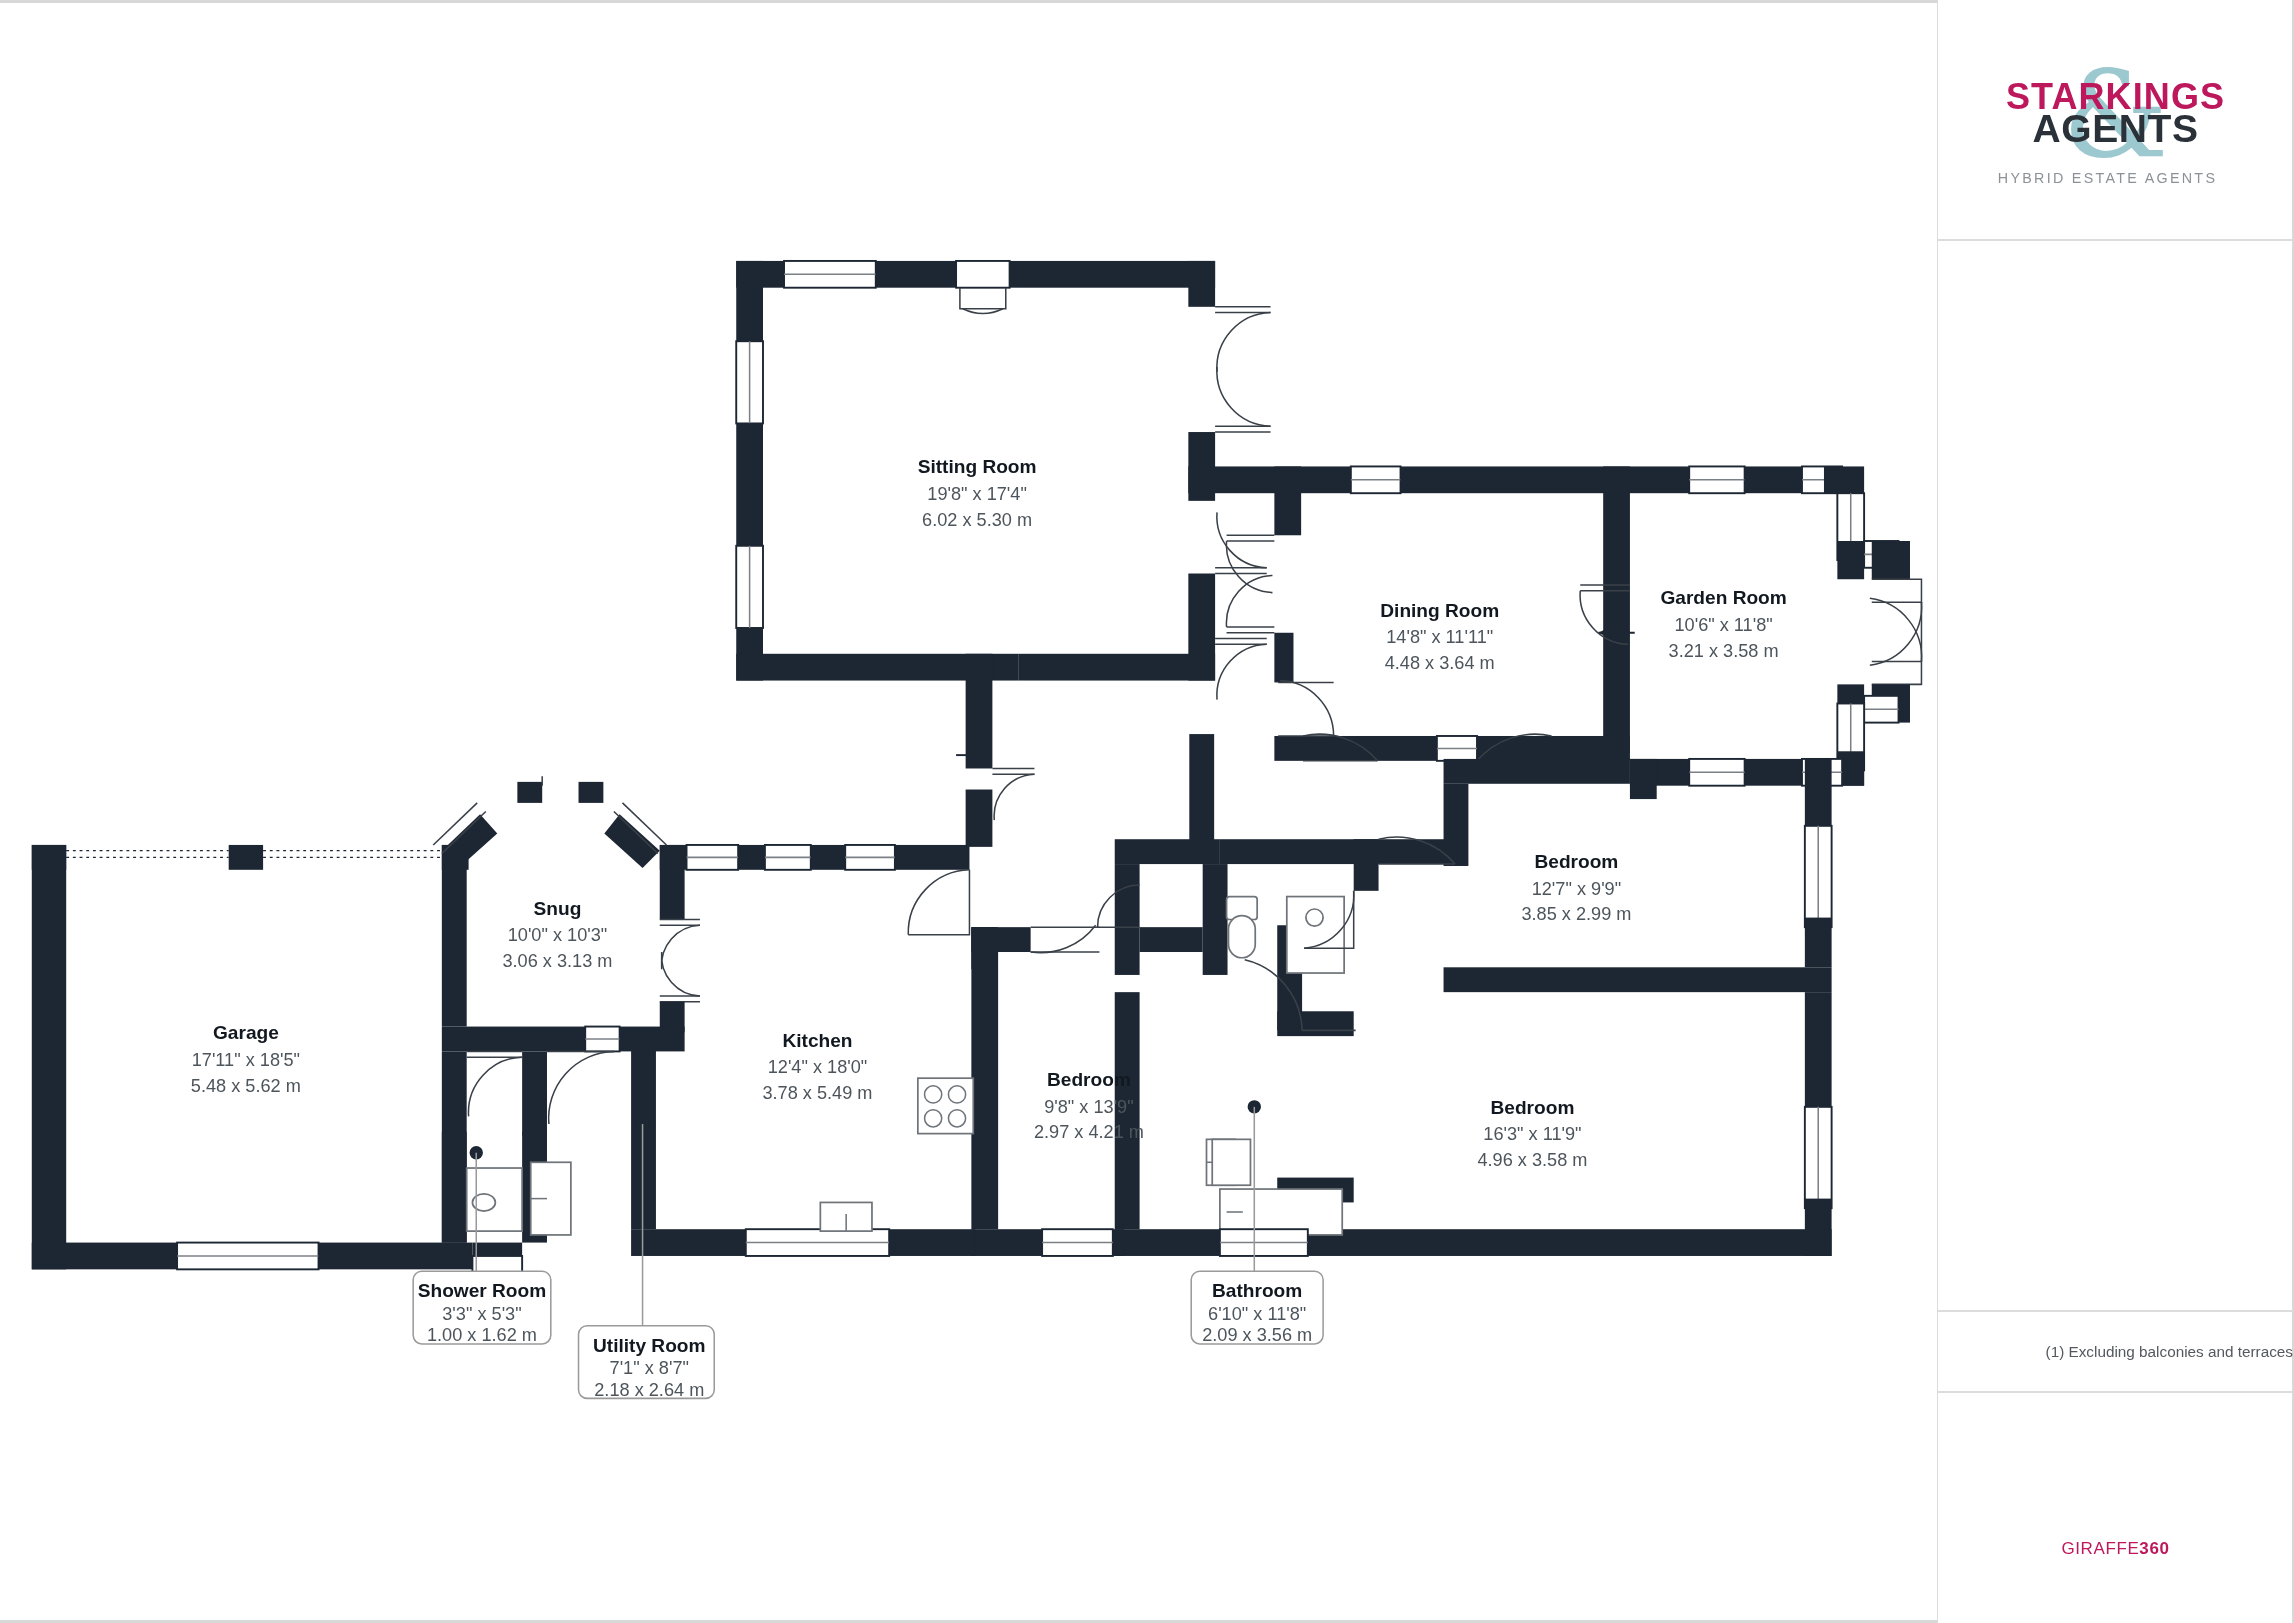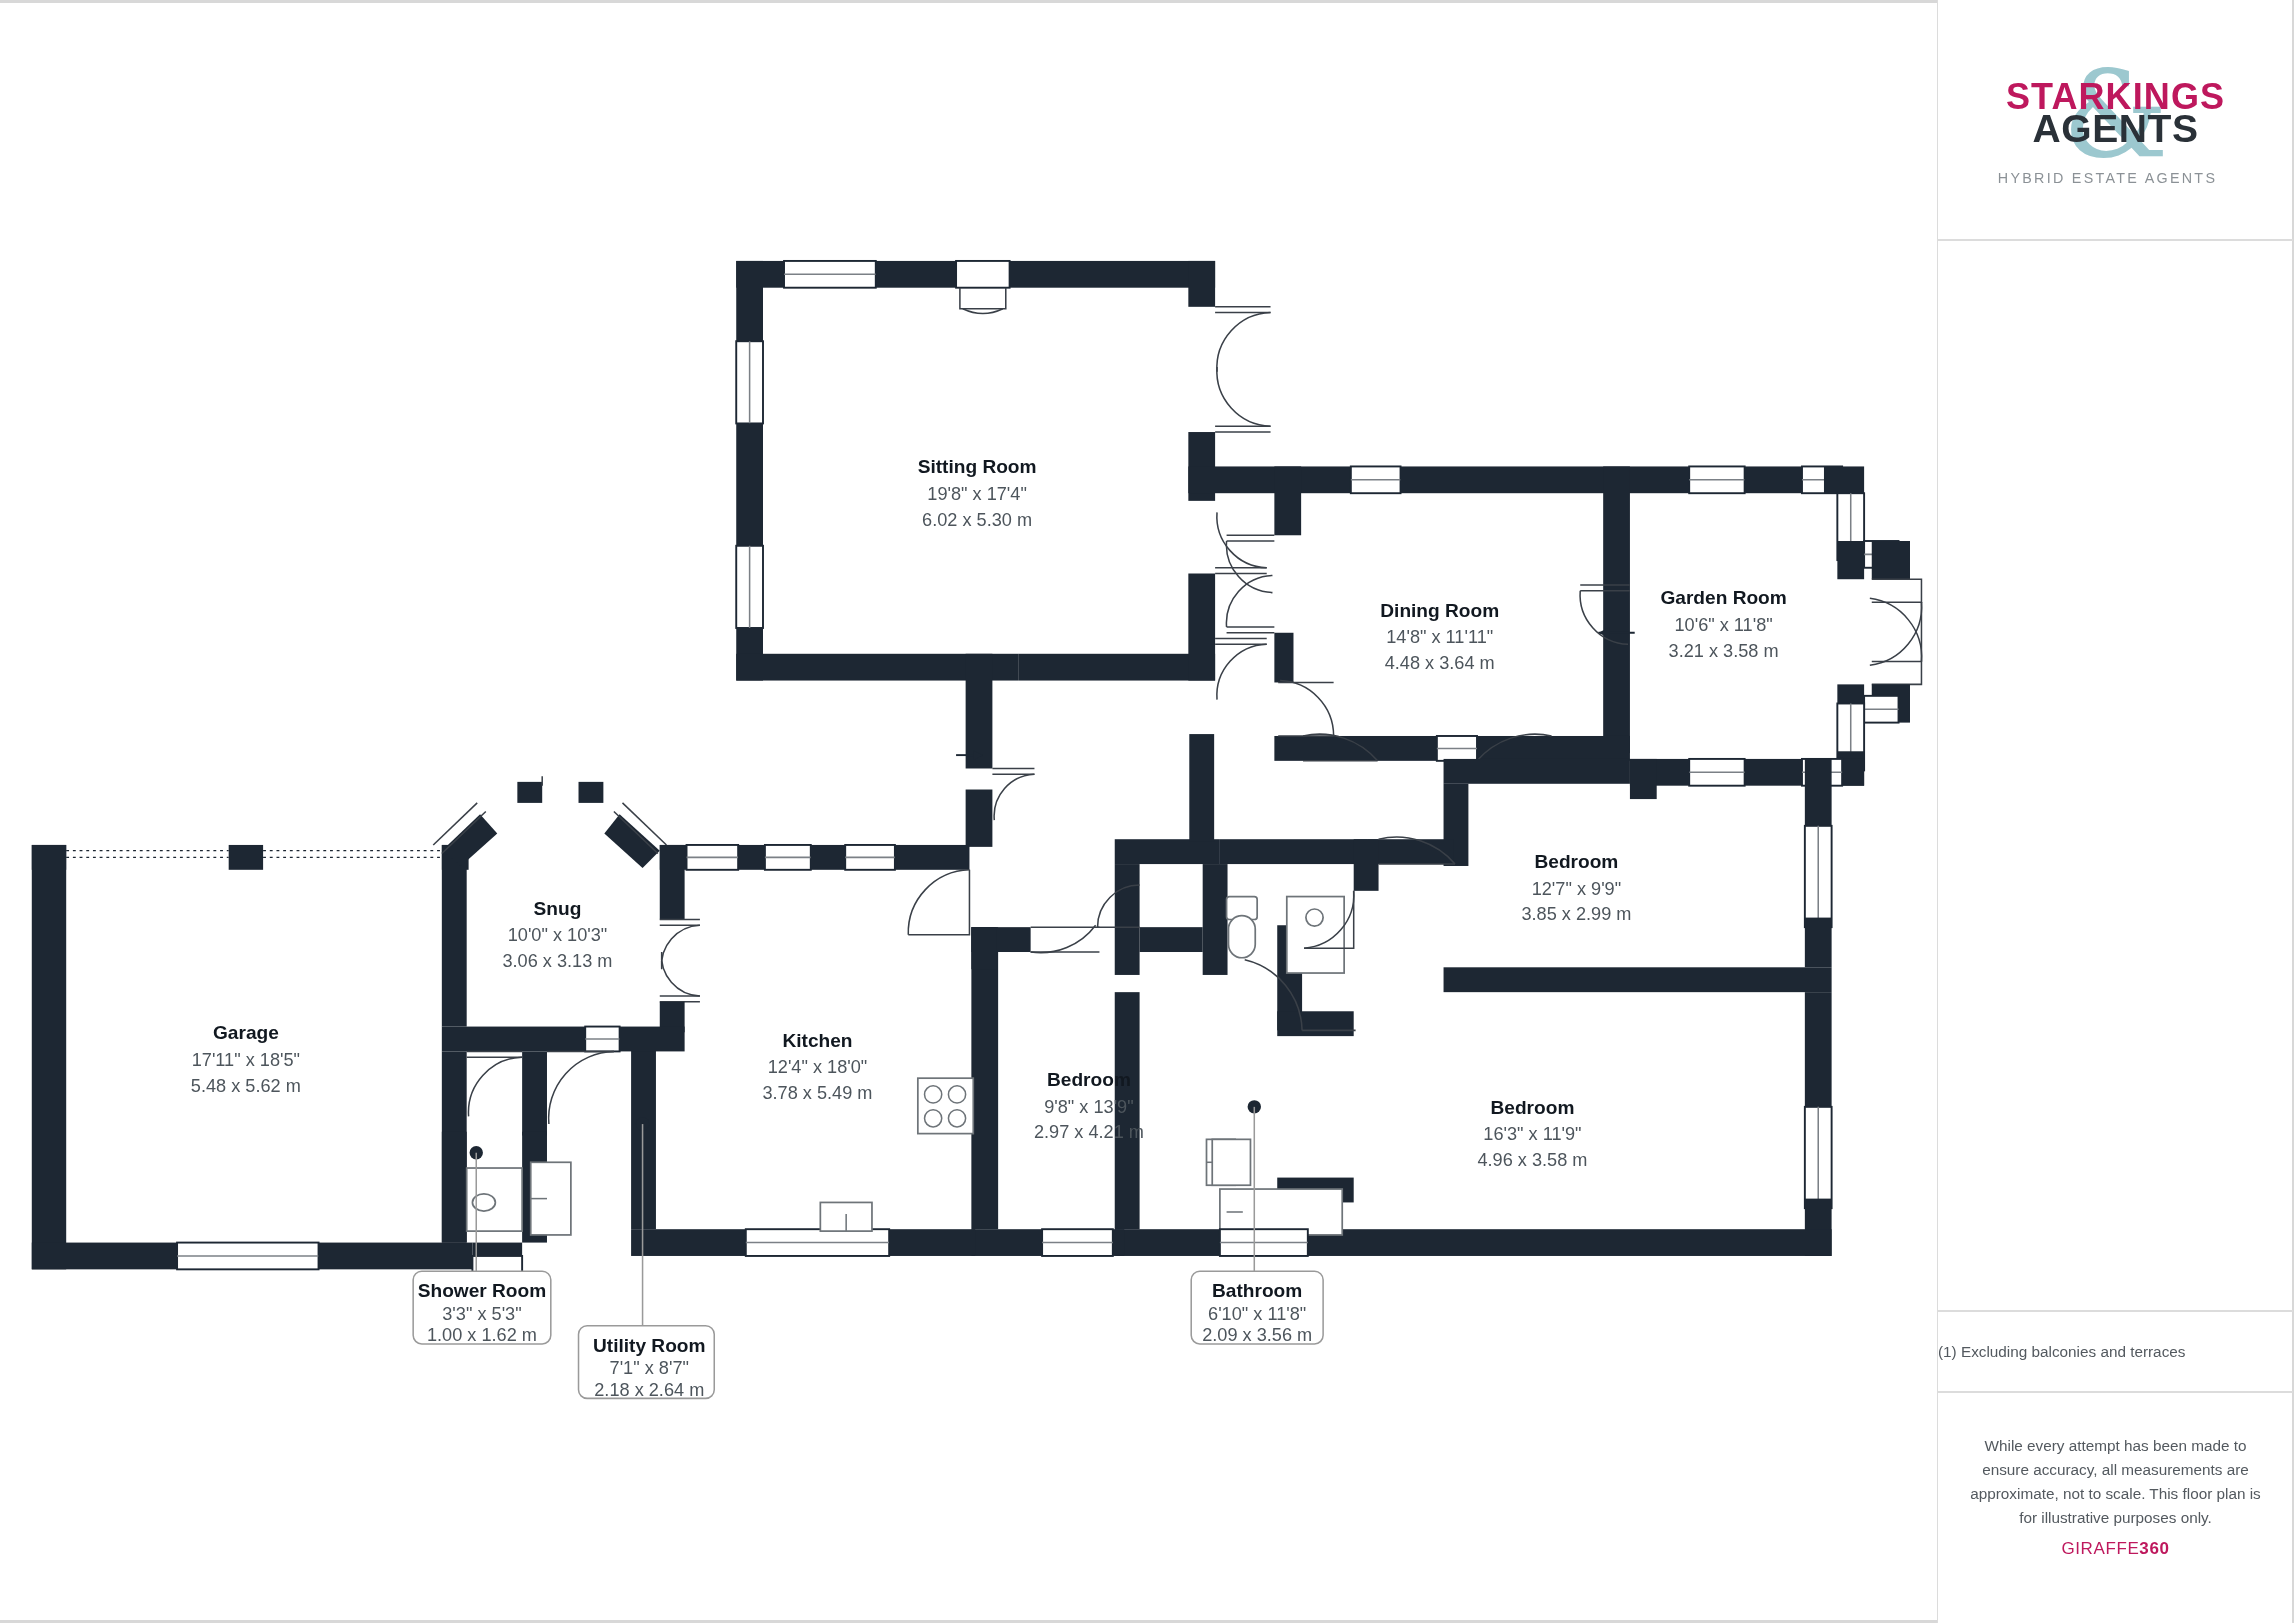--- a/index.html
+++ b/index.html
@@ -30,21 +30,21 @@
        font-size:14.3px;letter-spacing:2.3px;color:#8b9196;font-weight:400;}
 
   
   #area-block{position:absolute;left:0;top:707px;width:355px;text-align:center;}
   .area-title{font-size:24px;font-weight:700;color:#1d242b;}
   .area-title sup{font-size:13.4px;font-weight:700;vertical-align:super;}
   .area-val{font-size:22px;color:#4a5158;margin-top:12.4px;}
   .area-val2{font-size:22px;color:#4a5158;margin-top:10.5px;}
 
   
-  #footnote{position:absolute;left:0;top:1343px;width:355px;text-align:left;
+  #footnote{position:absolute;left:0;top:1343px;width:355px;text-align:right;
             font-size:15.3px;color:#53595f;}
   
   #disclaimer{position:absolute;left:23px;top:1434px;width:309px;text-align:center;
             font-size:15.3px;line-height:24px;color:#53595f;}
   #brand{position:absolute;left:0;top:1539px;width:355px;text-align:center;
             font-size:17px;color:#be185d;letter-spacing:0.6px;}
   #brand b{font-weight:700;}
 
   
   #plan{position:absolute;left:0;top:0;width:1937px;height:1623px;}
@@ -503,20 +503,19 @@
         <div class="amp">&amp;</div>
         <div class="logo-l1">STARKINGS</div>
         <div class="logo-l2">AGENTS</div>
         <div class="logo-sub">HYBRID ESTATE AGENTS</div>
       </div>
     </div>
 
 
     <div id="footnote">(1) Excluding balconies and terraces</div>
 
-    <div id="disclaimer">While every attempt has been made to ensure accuracy, all measurements are approximate, not to scale. This floor plan is for illustrative purposes only.</div>
 
     <div id="brand"><span>GIRAFFE</span><b>360</b></div>
 
   </div>
 
 </div>
 
 
 </body></html>

